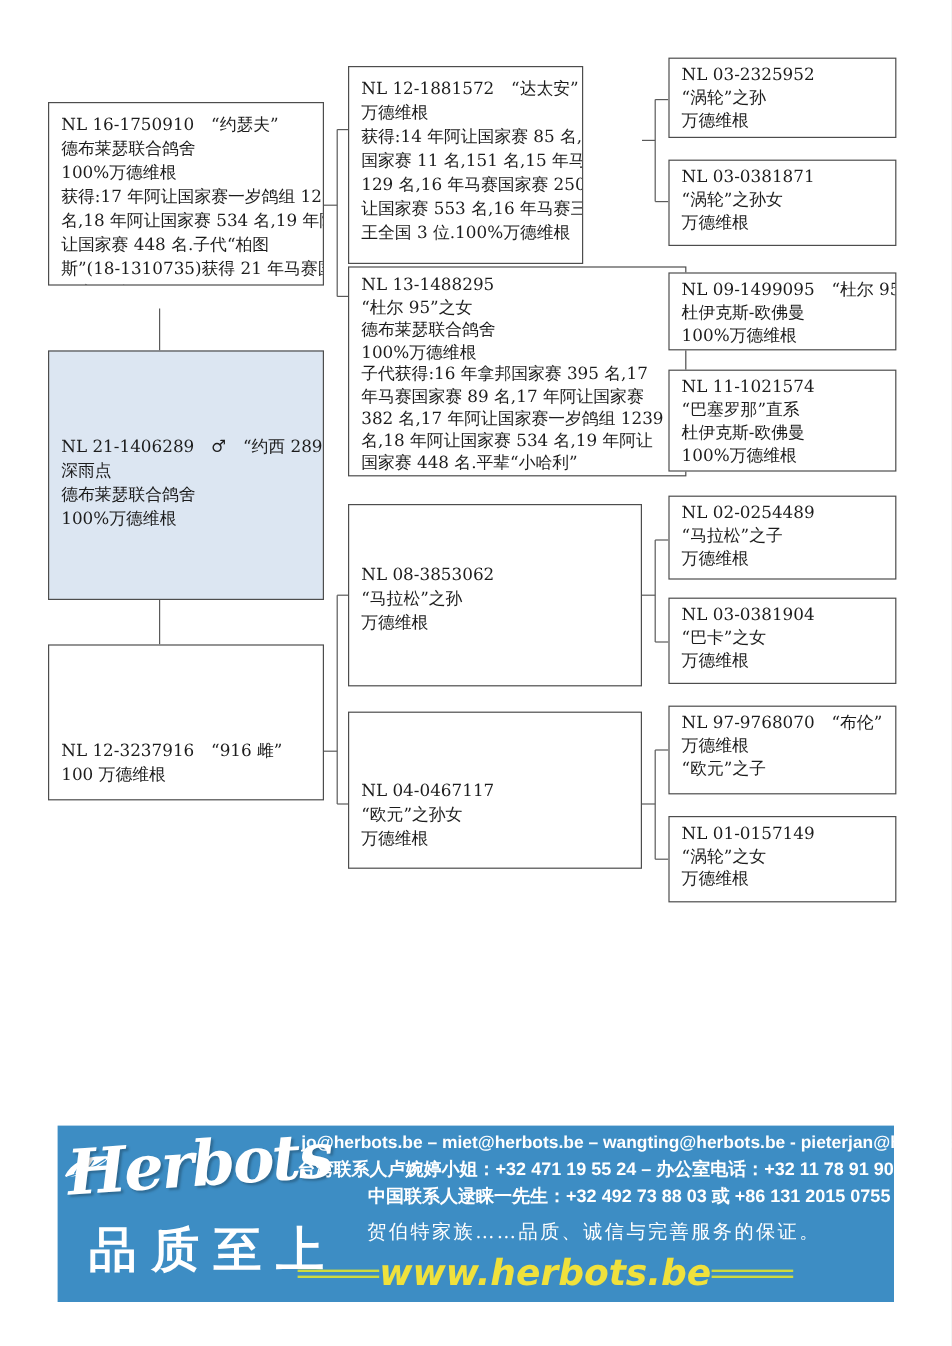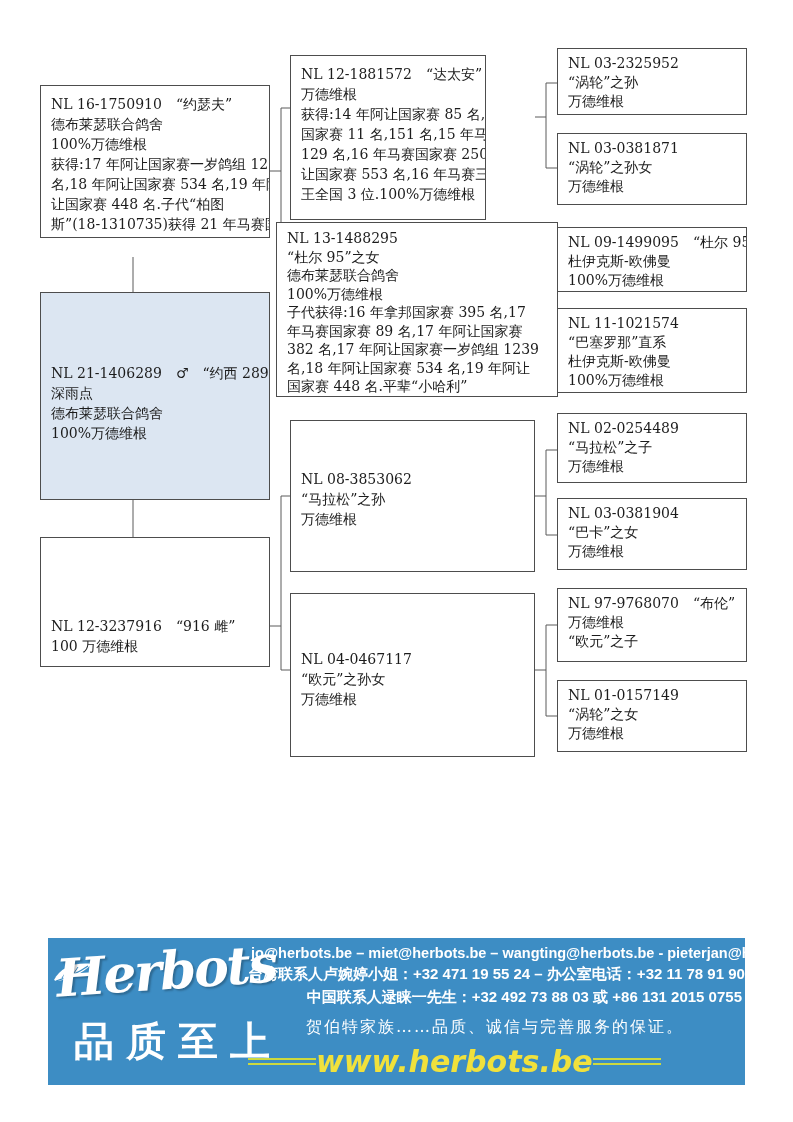--- a/index.html
+++ b/index.html
@@ -109,39 +109,39 @@
   <div class="box" style="left:290px;top:55px;width:196px;height:165px">
       <div>NL 12-1881572　“达太安”</div>
       <div>万德维根</div>
       <div>获得:14 年阿让国家赛 85 名,14 年马赛</div>
       <div>国家赛 11 名,151 名,15 年马赛国家赛</div>
       <div>129 名,16 年马赛国家赛 250 名,16 年阿</div>
       <div>让国家赛 553 名,16 年马赛三年绩优鸽</div>
       <div>王全国 3 位.100%万德维根</div>
     </div>
 
-  <div class="box tight" style="left:276px;top:222px;width:282px;height:175px">
+  <div class="box tight" style="left:290px;top:222px;width:282px;height:175px">
       <div>NL 13-1488295</div>
       <div>“杜尔 95”之女</div>
       <div>德布莱瑟联合鸽舍</div>
       <div>100%万德维根</div>
       <div>子代获得:16 年拿邦国家赛 395 名,17</div>
       <div>年马赛国家赛 89 名,17 年阿让国家赛</div>
       <div>382 名,17 年阿让国家赛一岁鸽组 1239</div>
       <div>名,18 年阿让国家赛 534 名,19 年阿让</div>
       <div>国家赛 448 名.平辈“小哈利”</div>
     </div>
 
   <div class="box m3" style="left:290px;top:420px;width:245px;height:152px">
       <div>NL 08-3853062</div>
       <div>“马拉松”之孙</div>
       <div>万德维根</div>
     </div>
 
-  <div class="box m4" style="left:290px;top:593px;width:245px;height:164px">
+  <div class="box m4" style="left:290px;top:593px;width:245px;height:131px">
       <div>NL 04-0467117</div>
       <div>“欧元”之孙女</div>
       <div>万德维根</div>
     </div>
 
   <div class="box rbox" style="left:557px;top:48px;width:190px;height:67px">
       <div>NL 03-2325952</div>
       <div>“涡轮”之孙</div>
       <div>万德维根</div>
     </div>

